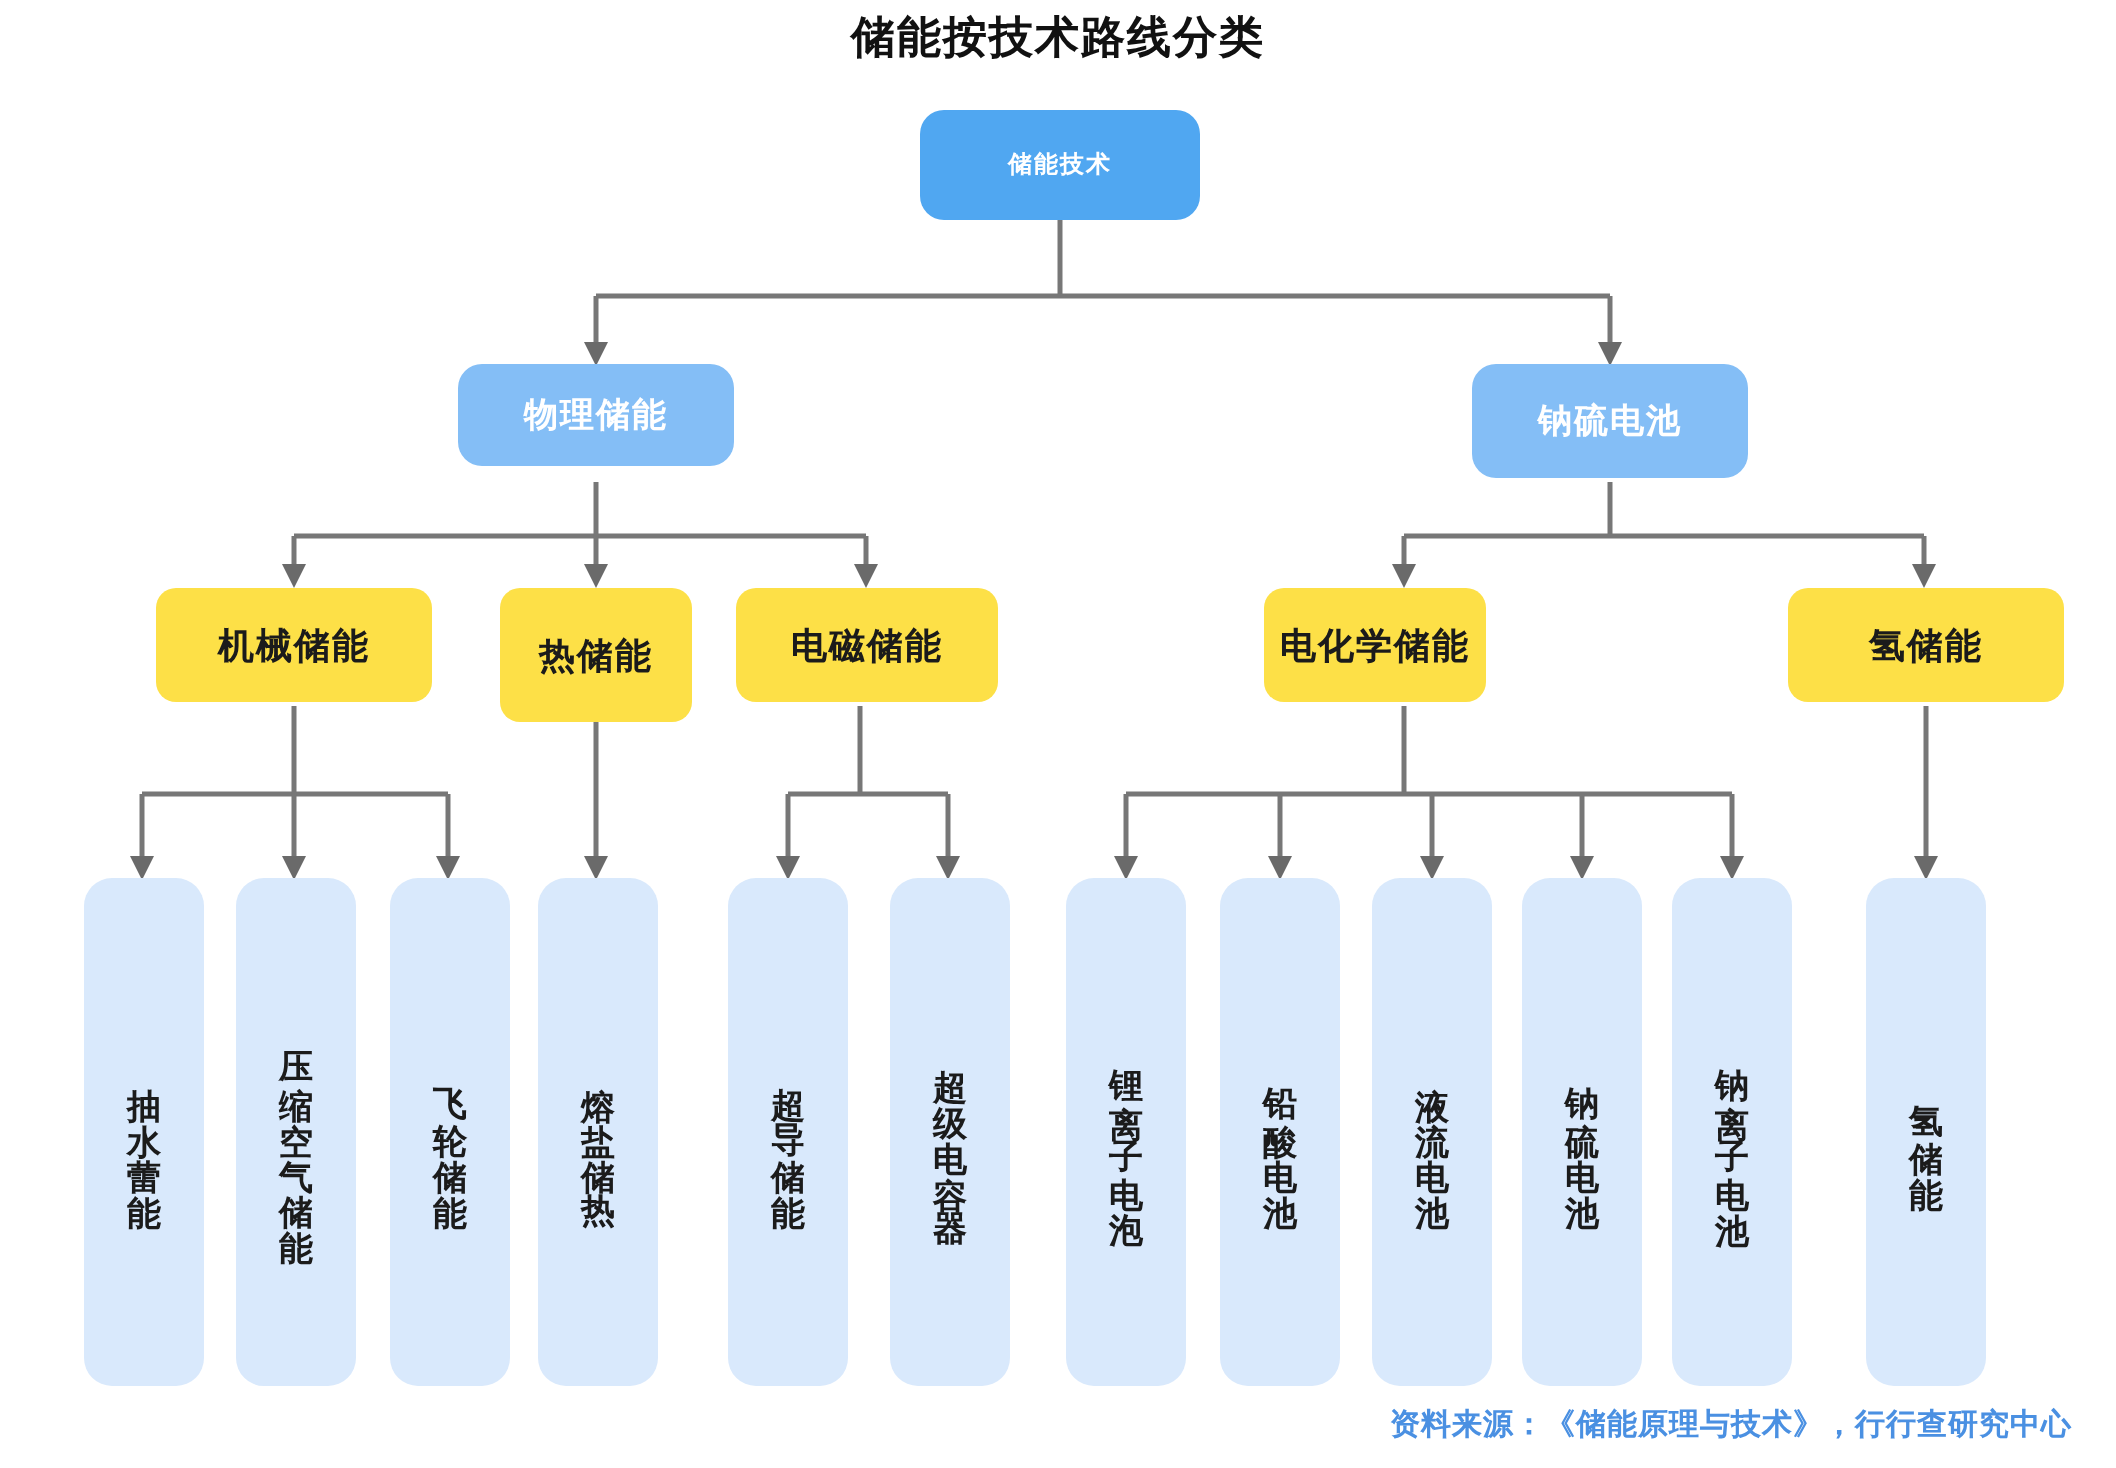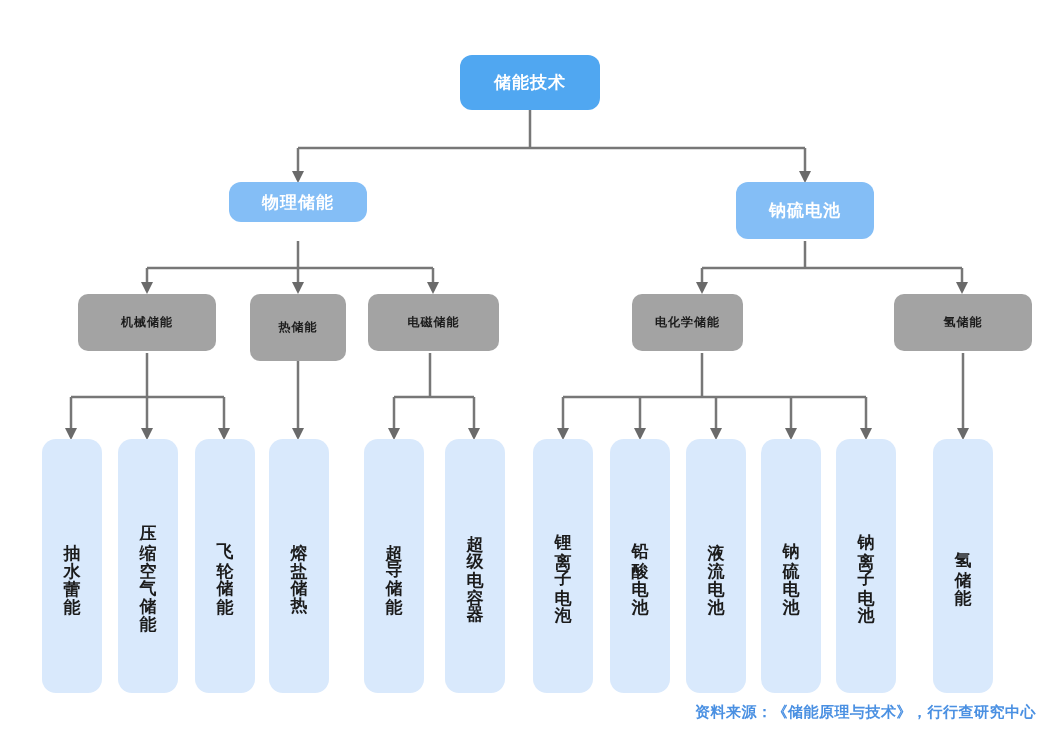--- a/index.html
+++ b/index.html
@@ -17,29 +17,29 @@
   }
   svg.connectors{position:absolute;left:0;top:0;}
   .node{
     position:absolute;
     display:flex;align-items:center;justify-content:center;
     box-sizing:border-box;
     font-weight:bold;
   }
   .node.root{
     background:#50A7F1;color:#ffffff;border-radius:12px;
-    font-size:17px;letter-spacing:1px;
+    font-size:12px;letter-spacing:1px;
   }
   .node.branch{
     background:#84BEF6;color:#ffffff;border-radius:12px;
     font-size:17px;letter-spacing:1px;
   }
   .node.category{
-    background:#a3a3a3;color:#1b1b1b;border-radius:10px;
-    font-size:12px;letter-spacing:1px;font-family:Liberation Mono, monospace;
+    background:#fde047;color:#1b1b1b;border-radius:10px;
+    font-size:18px;letter-spacing:1px;font-family:Liberation Mono, monospace;
   }
   .node.leaf{
     background:#D9E9FC;color:#1b1b1b;border-radius:14px;
     font-size:17px;
   }
   .leaf .vtext{
     writing-mode:vertical-rl;
     text-orientation:upright;
     letter-spacing:1.05em;
     line-height:1;
@@ -48,20 +48,21 @@
     position:absolute;top:703px;right:22px;
     font-size:15px;font-weight:bold;color:#4A90E2;
     letter-spacing:0.5px;
   }
 </style>
 </head>
 <body>
 
 <div class="canvas">
 
+  <div class="title">储能按技术路线分类</div>
 
   <svg class="connectors" width="1058" height="734" viewBox="0 0 1058 734">
     <defs>
       <marker id="arrow" markerUnits="userSpaceOnUse" markerWidth="13" markerHeight="12" refX="9" refY="6" orient="auto">
         <path d="M0,0 L12,6 L0,12 Z" fill="#6A6A6A"></path>
       </marker>
     </defs>
     <g stroke="#777777" stroke-width="2.5" fill="none">
 
       <path d="M530 110 V148"></path>
@@ -100,21 +101,21 @@
       <path d="M866 397 V437" marker-end="url(#arrow)"></path>
 
       <path d="M963 353 V437" marker-end="url(#arrow)"></path>
     </g>
   </svg>
 
   <div class="node root" style="left:460px;top:55px;width:140px;height:55px;">
     <span>储能技术</span>
   </div>
 
-  <div class="node branch" style="left:229px;top:182px;width:138px;height:40px;">
+  <div class="node branch" style="left:229px;top:182px;width:138px;height:51px;">
     <span>物理储能</span>
   </div>
   <div class="node branch" style="left:736px;top:182px;width:138px;height:57px;">
     <span>钠硫电池</span>
   </div>
 
   <div class="node category" style="left:78px;top:294px;width:138px;height:57px;">
     <span>机械储能</span>
   </div>
   <div class="node category" style="left:250px;top:294px;width:96px;height:67px;">

